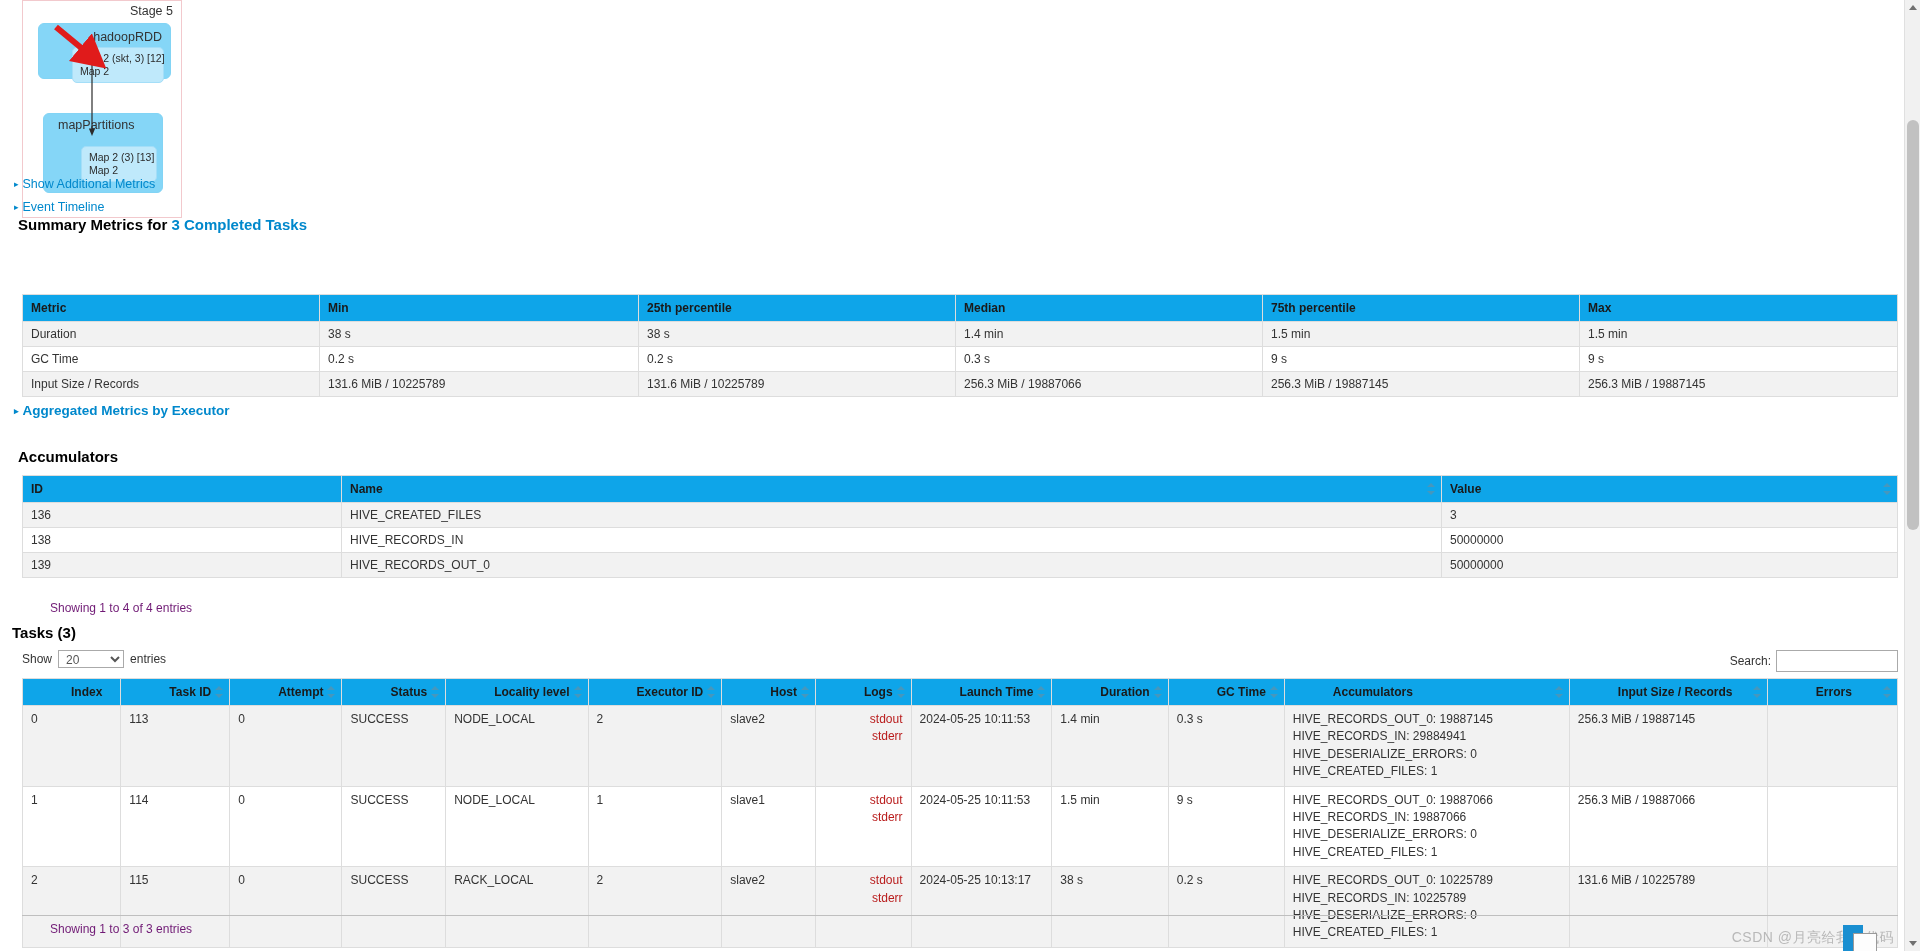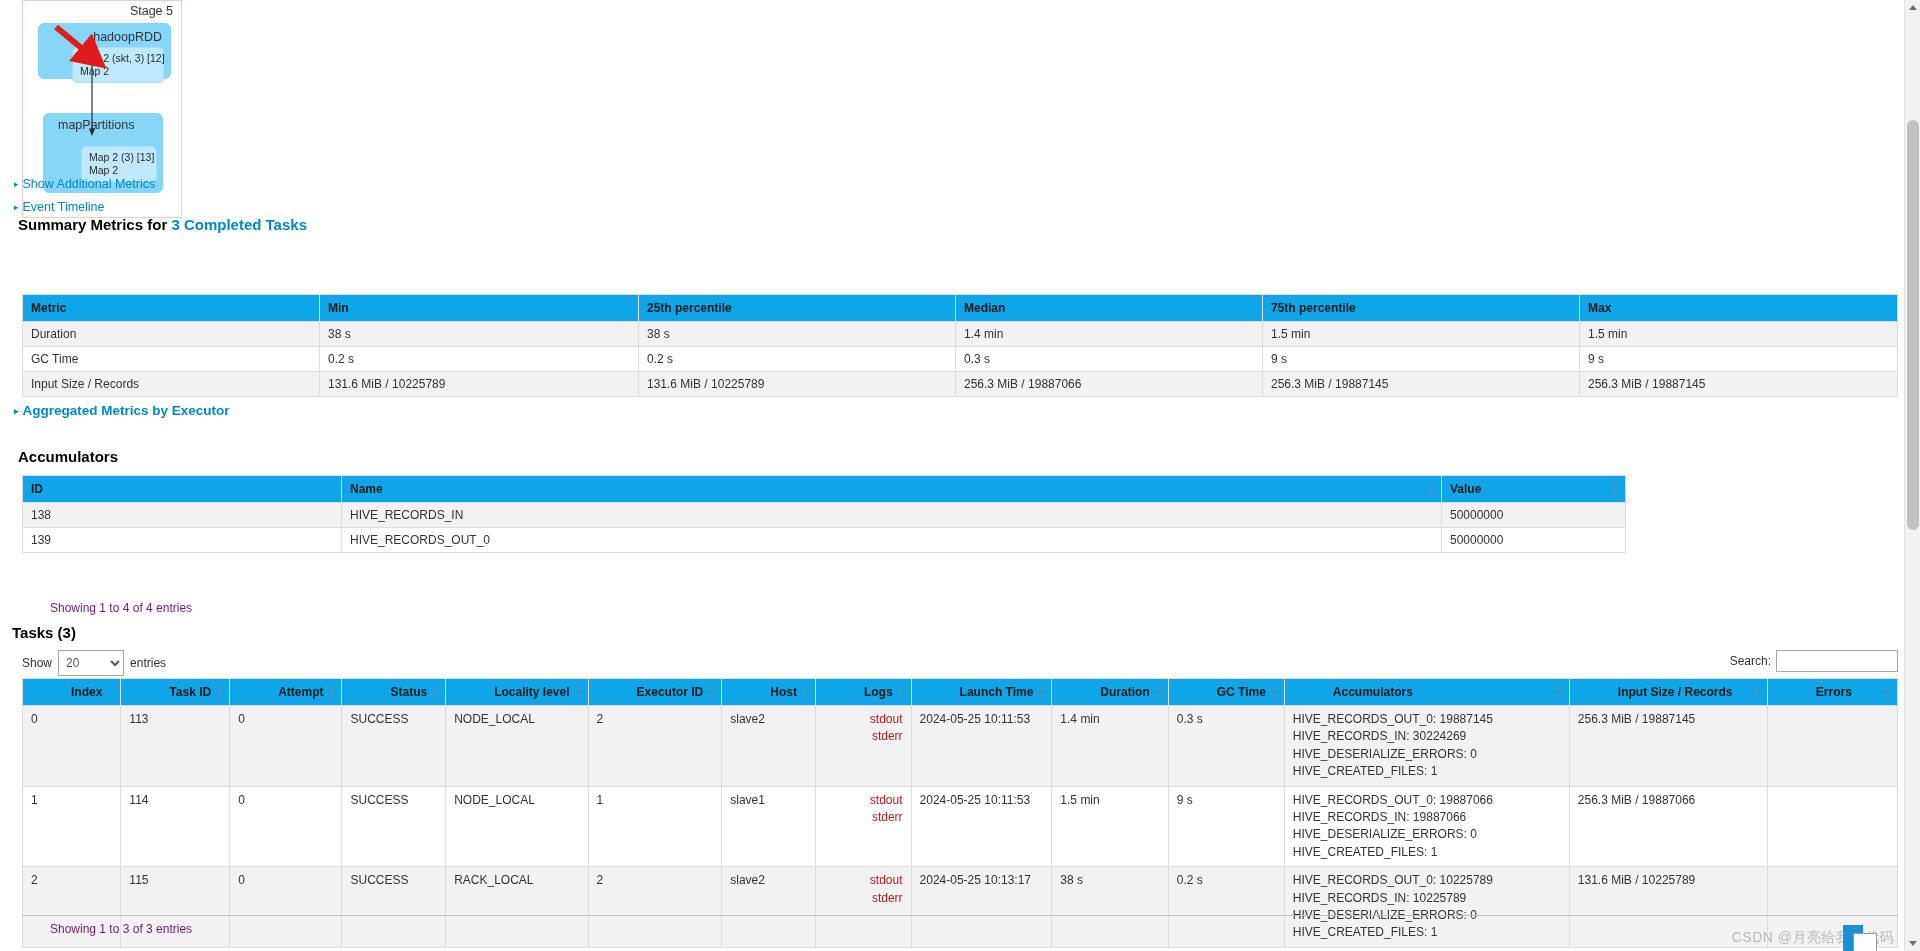--- a/index.html
+++ b/index.html
@@ -135,21 +135,21 @@
 
   
   #summary-metrics-table { position: absolute; left: 22px; top: 294px; width: 1876px; }
   #summary-metrics-table col.c0 { width: 297px; }
   #summary-metrics-table col.c1 { width: 319px; }
   #summary-metrics-table col.c2 { width: 317px; }
   #summary-metrics-table col.c3 { width: 307px; }
   #summary-metrics-table col.c4 { width: 317px; }
 
   
-  #accumulators-table { position: absolute; left: 22px; top: 475px; width: 1604px; }
+  #accumulators-table { position: absolute; left: 22px; top: 475px; width: 1876px; }
   #accumulators-table col.a0 { width: 319px; }
   #accumulators-table col.a1 { width: 1100px; }
 
   
   .entries-info {
     position: absolute;
     font-size: 12px;
     color: #701a75;
     white-space: nowrap;
     margin-left: 28px;
@@ -159,21 +159,21 @@
     left: 22px; top: 650px;
     display: flex;
     align-items: center;
     gap: 6px;
     font-size: 12px;
     color: #333;
   }
   .show-entries select {
     font-family: "Liberation Sans", sans-serif;
     font-size: 12px;
-    height: 26px;
+    height: 18px;
     width: 66px;
     padding: 1px 3px;
     border: 1px solid #aaa;
     background: #fff;
     color: #555;
   }
   .search-box {
     position: absolute;
     right: 22px; top: 650px;
     display: flex;
@@ -399,20 +399,25 @@
           <span class="sort-arrows"></span>
         </th>
         <th>
           <span>Value</span>
           <span class="sort-arrows"></span>
         </th>
       </tr>
     </thead>
     <tbody>
       <tr>
+        <td>136</td>
+        <td>HIVE_CREATED_FILES</td>
+        <td>3</td>
+      </tr>
+      <tr>
         <td>138</td>
         <td>HIVE_RECORDS_IN</td>
         <td>50000000</td>
       </tr>
       <tr>
         <td>139</td>
         <td>HIVE_RECORDS_OUT_0</td>
         <td>50000000</td>
       </tr>
     </tbody>
@@ -484,21 +489,21 @@
         <td>slave2</td>
         <td>
           <a class="loglink">stdout</a>
           <a class="loglink">stderr</a>
         </td>
         <td>2024-05-25 10:11:53</td>
         <td>1.4 min</td>
         <td>0.3 s</td>
         <td class="acc-lines">
           <span>HIVE_RECORDS_OUT_0: 19887145</span>
-          <span>HIVE_RECORDS_IN: 30224269</span>
+          <span>HIVE_RECORDS_IN: 29884941</span>
           <span>HIVE_DESERIALIZE_ERRORS: 0</span>
           <span>HIVE_CREATED_FILES: 1</span>
         </td>
         <td>256.3 MiB / 19887145</td>
         <td></td>
       </tr>
       <tr class="row-tall">
         <td>1</td>
         <td>114</td>
         <td>0</td>

